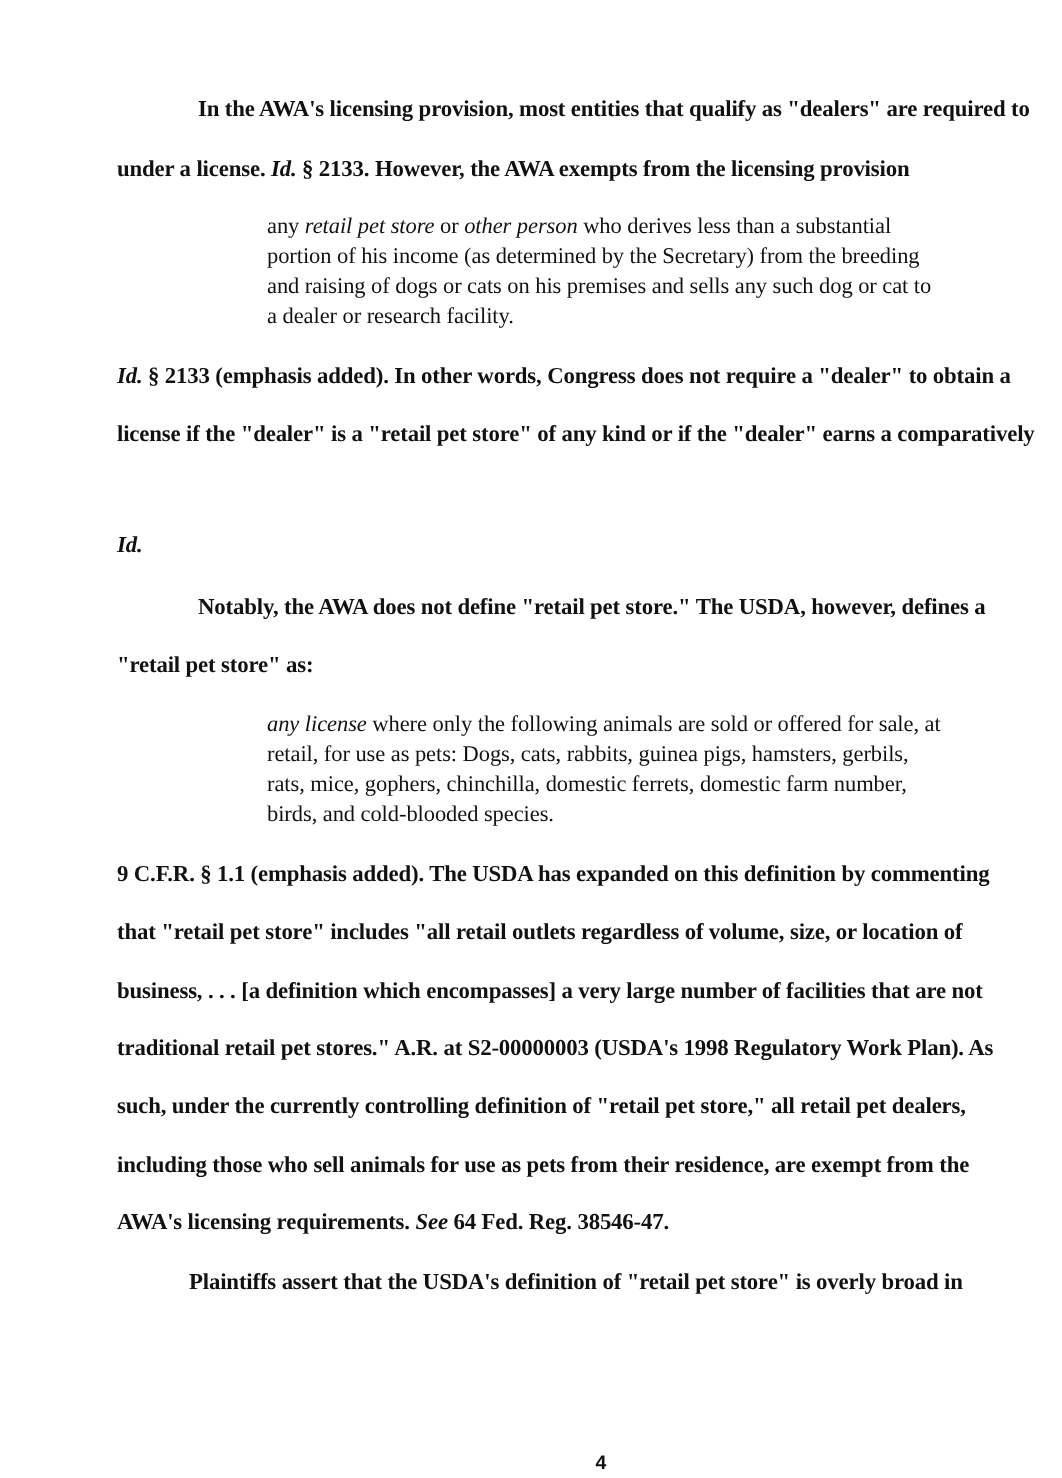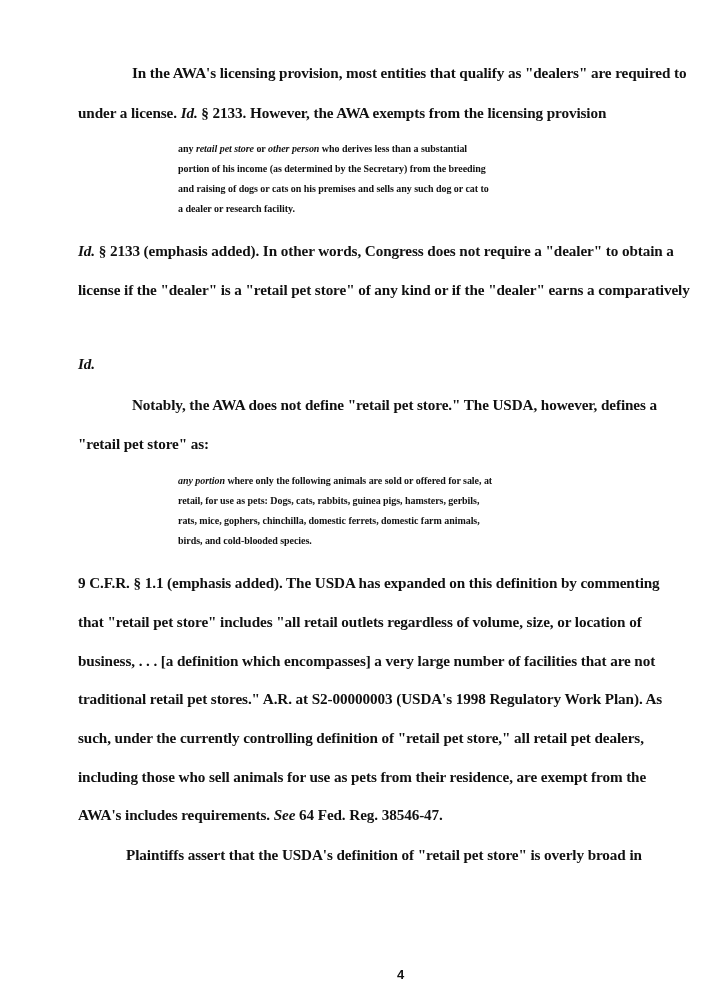--- a/index.html
+++ b/index.html
@@ -24,23 +24,23 @@
     }
     .line {
       position: absolute;
       font-size: 15.2px;
       white-space: nowrap;
       letter-spacing: -0.1px;
       font-weight: 600;
     }
     .quote-line {
       position: absolute;
-      font-size: 10px;
+      font-size: 15px;
       white-space: nowrap;
-      font-weight: 700;
+      font-weight: 400;
       letter-spacing: -0.05px;
     }
     em { font-style: italic; }
     .edge-mark {
       position: absolute;
       background: #bbbbbb;
       width: 1px;
     }
     .page-number {
       position: absolute;
@@ -78,35 +78,35 @@
   <div class="line" style="left:48px; top:269px;">license if the "dealer" is a "retail pet store" of any kind or if the "dealer" earns a comparatively</div>
   <div class="line" style="left:48px; top:343px;">
     <em>Id.</em>
   </div>
 
   <div class="line" style="left:102px; top:384px;">Notably, the AWA does not define "retail pet store."  The USDA, however, defines a</div>
   <div class="line" style="left:48px; top:423px;">"retail pet store" as:</div>
 
   <div>
     <div class="quote-line" style="left:148px; top:463px;">
-      <em>any portion</em><span> where only the following animals are sold or offered for sale, at</span>
+      <em>any license</em><span> where only the following animals are sold or offered for sale, at</span>
     </div>
     <div class="quote-line" style="left:148px; top:483px;">retail, for use as pets: Dogs, cats, rabbits, guinea pigs, hamsters, gerbils,</div>
-    <div class="quote-line" style="left:148px; top:503px;">rats, mice, gophers, chinchilla, domestic ferrets, domestic farm animals,</div>
+    <div class="quote-line" style="left:148px; top:503px;">rats, mice, gophers, chinchilla, domestic ferrets, domestic farm number,</div>
     <div class="quote-line" style="left:148px; top:523px;">birds, and cold-blooded species.</div>
   </div>
 
   <div class="line" style="left:48px; top:562px;">9 C.F.R. § 1.1 (emphasis added).  The USDA has expanded on this definition by commenting</div>
   <div class="line" style="left:48px; top:601px;">that "retail pet store" includes "all retail outlets regardless of volume, size, or location of</div>
   <div class="line" style="left:48px; top:640px;">business, . . . [a definition which encompasses] a very large number of facilities that are not</div>
   <div class="line" style="left:48px; top:678px;">traditional retail pet stores."  A.R. at S2-00000003 (USDA's 1998 Regulatory Work Plan).  As</div>
   <div class="line" style="left:48px; top:717px;">such, under the currently controlling definition of "retail pet store," all retail pet dealers,</div>
   <div class="line" style="left:48px; top:756px;">including those who sell animals for use as pets from their residence, are exempt from the</div>
   <div class="line" style="left:48px; top:794px;">
-    <span>AWA's includes requirements.  </span><em>See</em><span> 64 Fed. Reg. 38546-47.</span>
+    <span>AWA's licensing requirements.  </span><em>See</em><span> 64 Fed. Reg. 38546-47.</span>
   </div>
 
   <div class="line" style="left:96px; top:834px;">Plaintiffs assert that the USDA's definition of "retail pet store" is overly broad in</div>
 
   <div class="page-number">4</div>
 
   <div class="edge-mark" style="left:706px; top:26px; height:4px;"></div>
   <div class="edge-mark" style="left:705px; top:918px; height:42px;"></div>
 </div>
 

